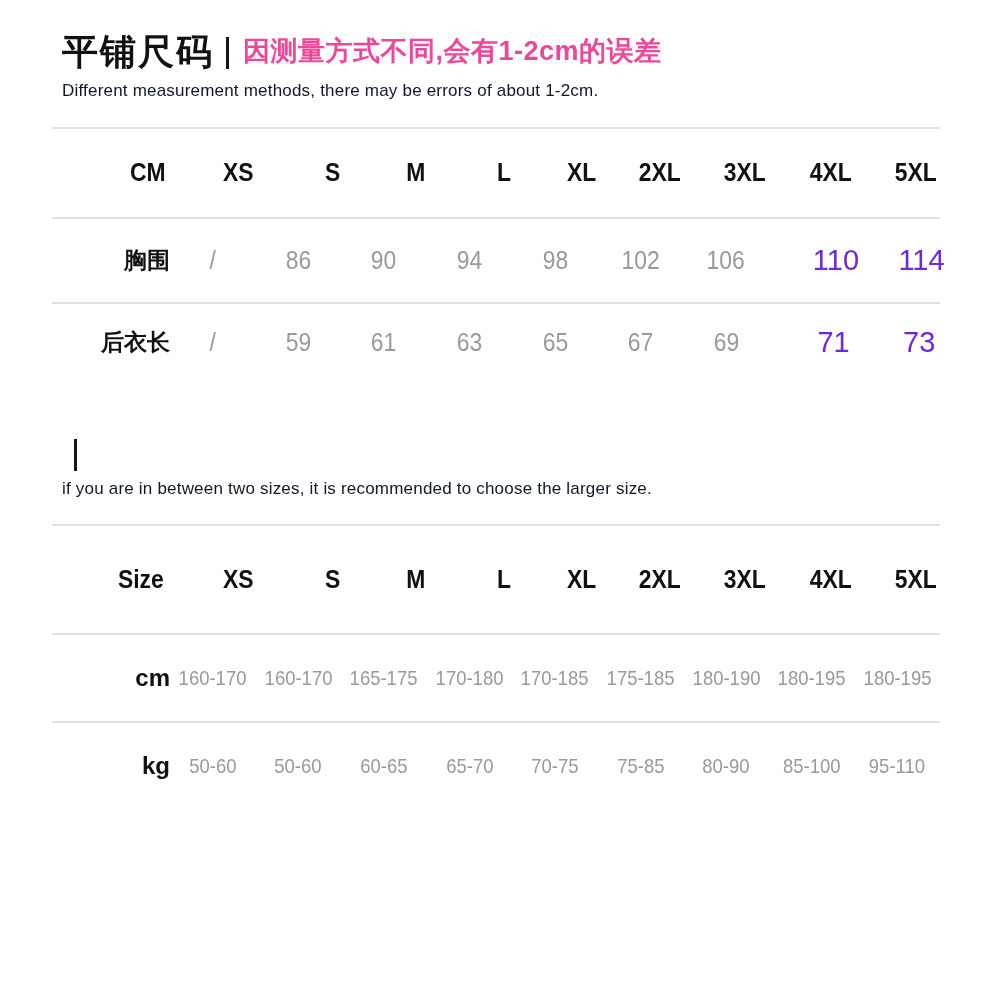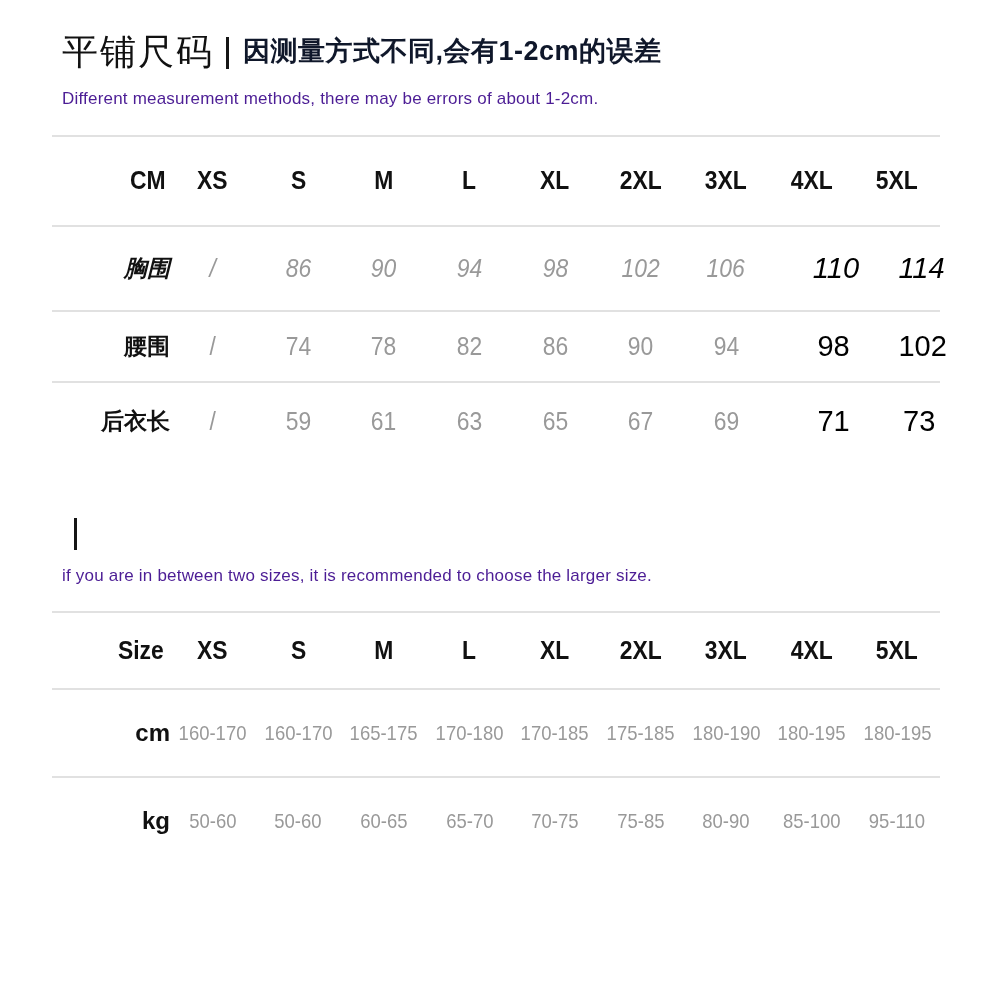--- a/index.html
+++ b/index.html
@@ -16,44 +16,44 @@
   }
   .title-row {
     display: flex;
     align-items: center;
     margin: 30px 0 0 62px;
     line-height: 1.2;
   }
   .sec2 .title-row { margin-top: 56px; }
   .title-zh {
     font-size: 36px;
-    font-weight: 400;
+    font-weight: 700;
     color: #111111;
     letter-spacing: 2px;
     white-space: nowrap;
   }
   .title-sep {
     width: 3px;
     height: 32px;
     background: #161616;
     margin: 2px 14px 0 12px;
     flex: 0 0 auto;
   }
   .title-note {
     font-size: 27px;
     font-weight: 700;
-    color: #0f172a;
+    color: #ec4899;
     letter-spacing: 0.5px;
     white-space: nowrap;
   }
   .subtitle {
-    margin: 16px 0 0 62px;
+    margin: 8px 0 0 62px;
     font-size: 17px;
     line-height: 1.2;
-    color: #4c1d95;
+    color: #0f172a;
     letter-spacing: 0.2px;
   }
   table.size-table {
     margin: 25px 0 0 52px;
     width: 888px;
     border-collapse: collapse;
     table-layout: fixed;
   }
   .size-table tr { border-top: 2px solid #e1e1e1; }
   .size-table th, .size-table td {
@@ -64,41 +64,42 @@
   }
   .size-table th.left {
     width: 108px;
     text-align: right;
     padding-left: 10px;
   }
   .size-table thead th {
     font-weight: 700;
     font-size: 26px;
     color: #111111;
+    text-align: right;
   }
   .rowlabel-text {
     font-weight: 700;
     color: #111111;
   }
   .t1 .rowlabel-text { font-size: 23px; }
   .t2 .rowlabel-text { font-size: 24px; }
   .t1 thead tr { height: 90px; }
   .t1 tbody tr { height: 71px; }
-  .t1 tbody tr:first-child { height: 85px; font-style: italic; }
+  .t1 tbody tr:first-child { height: 85px; }
   .t1 tbody tr:last-child { height: 78px; }
-  .t2 thead tr { height: 77px; }
+  .t2 thead tr { height: 109px; }
   .t2 tbody tr { height: 88px; }
   .val {
     color: #999999;
     font-size: 26px;
   }
   .t2 .val { font-size: 21px; }
   .val.big {
     font-size: 29px;
-    color: #000000;
+    color: #6d28d9;
     margin-left: 44px;
   }
   .cond {
     display: inline-block;
     transform: scaleX(0.88);
     transform-origin: center center;
     white-space: nowrap;
   }
   th.left .cond { transform-origin: left center; }
   .val.big.cond { transform: none; }
@@ -137,32 +138,20 @@
             <td><span class="val cond">86</span></td>
             <td><span class="val cond">90</span></td>
             <td><span class="val cond">94</span></td>
             <td><span class="val cond">98</span></td>
             <td><span class="val cond">102</span></td>
             <td><span class="val cond">106</span></td>
             <td><span class="val cond big">110</span></td>
             <td><span class="val cond big">114</span></td>
           </tr>
           <tr>
-            <th class="left"><span class="rowlabel-text">腰围</span></th>
-            <td><span class="val cond">/</span></td>
-            <td><span class="val cond">74</span></td>
-            <td><span class="val cond">78</span></td>
-            <td><span class="val cond">82</span></td>
-            <td><span class="val cond">86</span></td>
-            <td><span class="val cond">90</span></td>
-            <td><span class="val cond">94</span></td>
-            <td><span class="val cond big">98</span></td>
-            <td><span class="val cond big">102</span></td>
-          </tr>
-          <tr>
             <th class="left"><span class="rowlabel-text">后衣长</span></th>
             <td><span class="val cond">/</span></td>
             <td><span class="val cond">59</span></td>
             <td><span class="val cond">61</span></td>
             <td><span class="val cond">63</span></td>
             <td><span class="val cond">65</span></td>
             <td><span class="val cond">67</span></td>
             <td><span class="val cond">69</span></td>
             <td><span class="val cond big">71</span></td>
             <td><span class="val cond big">73</span></td>

